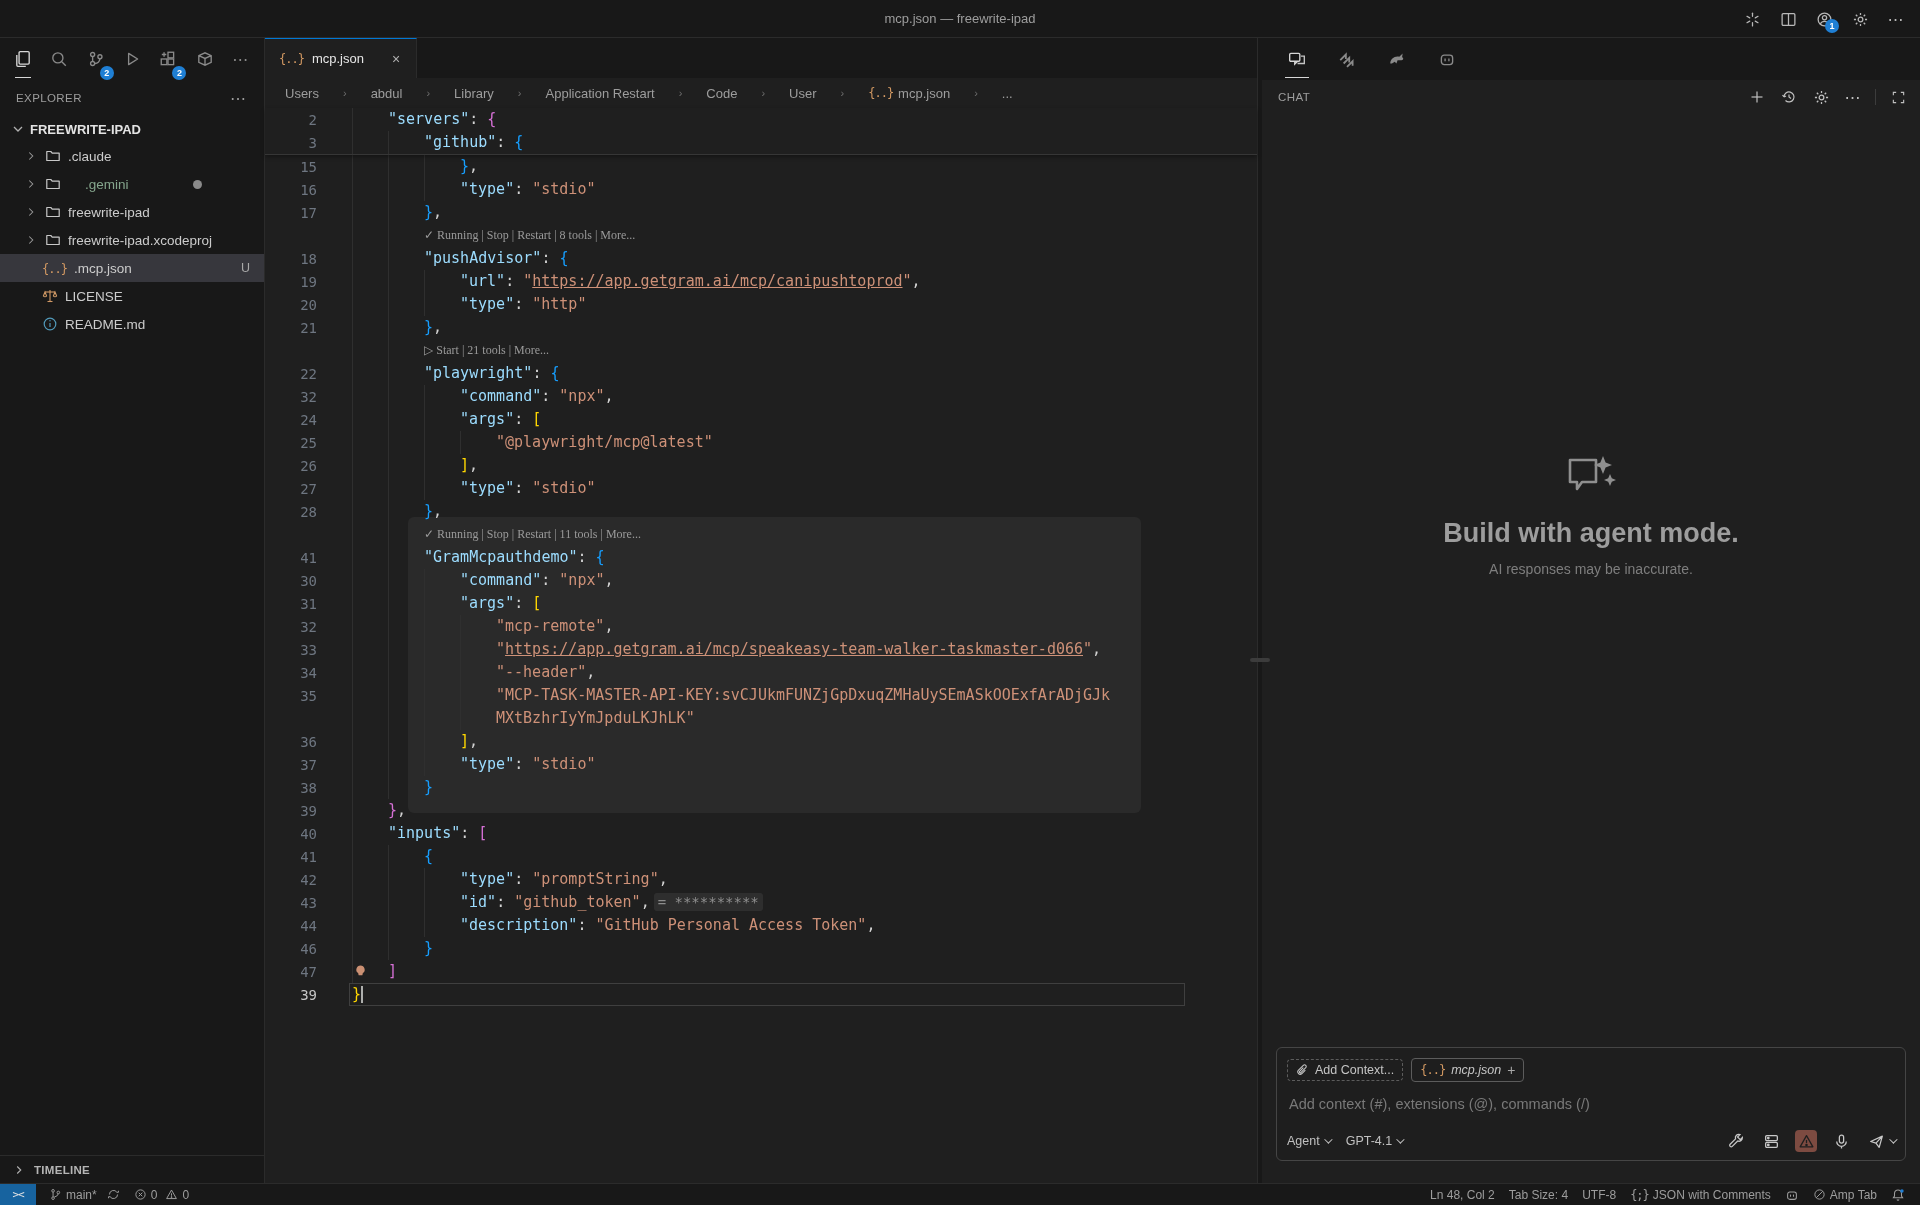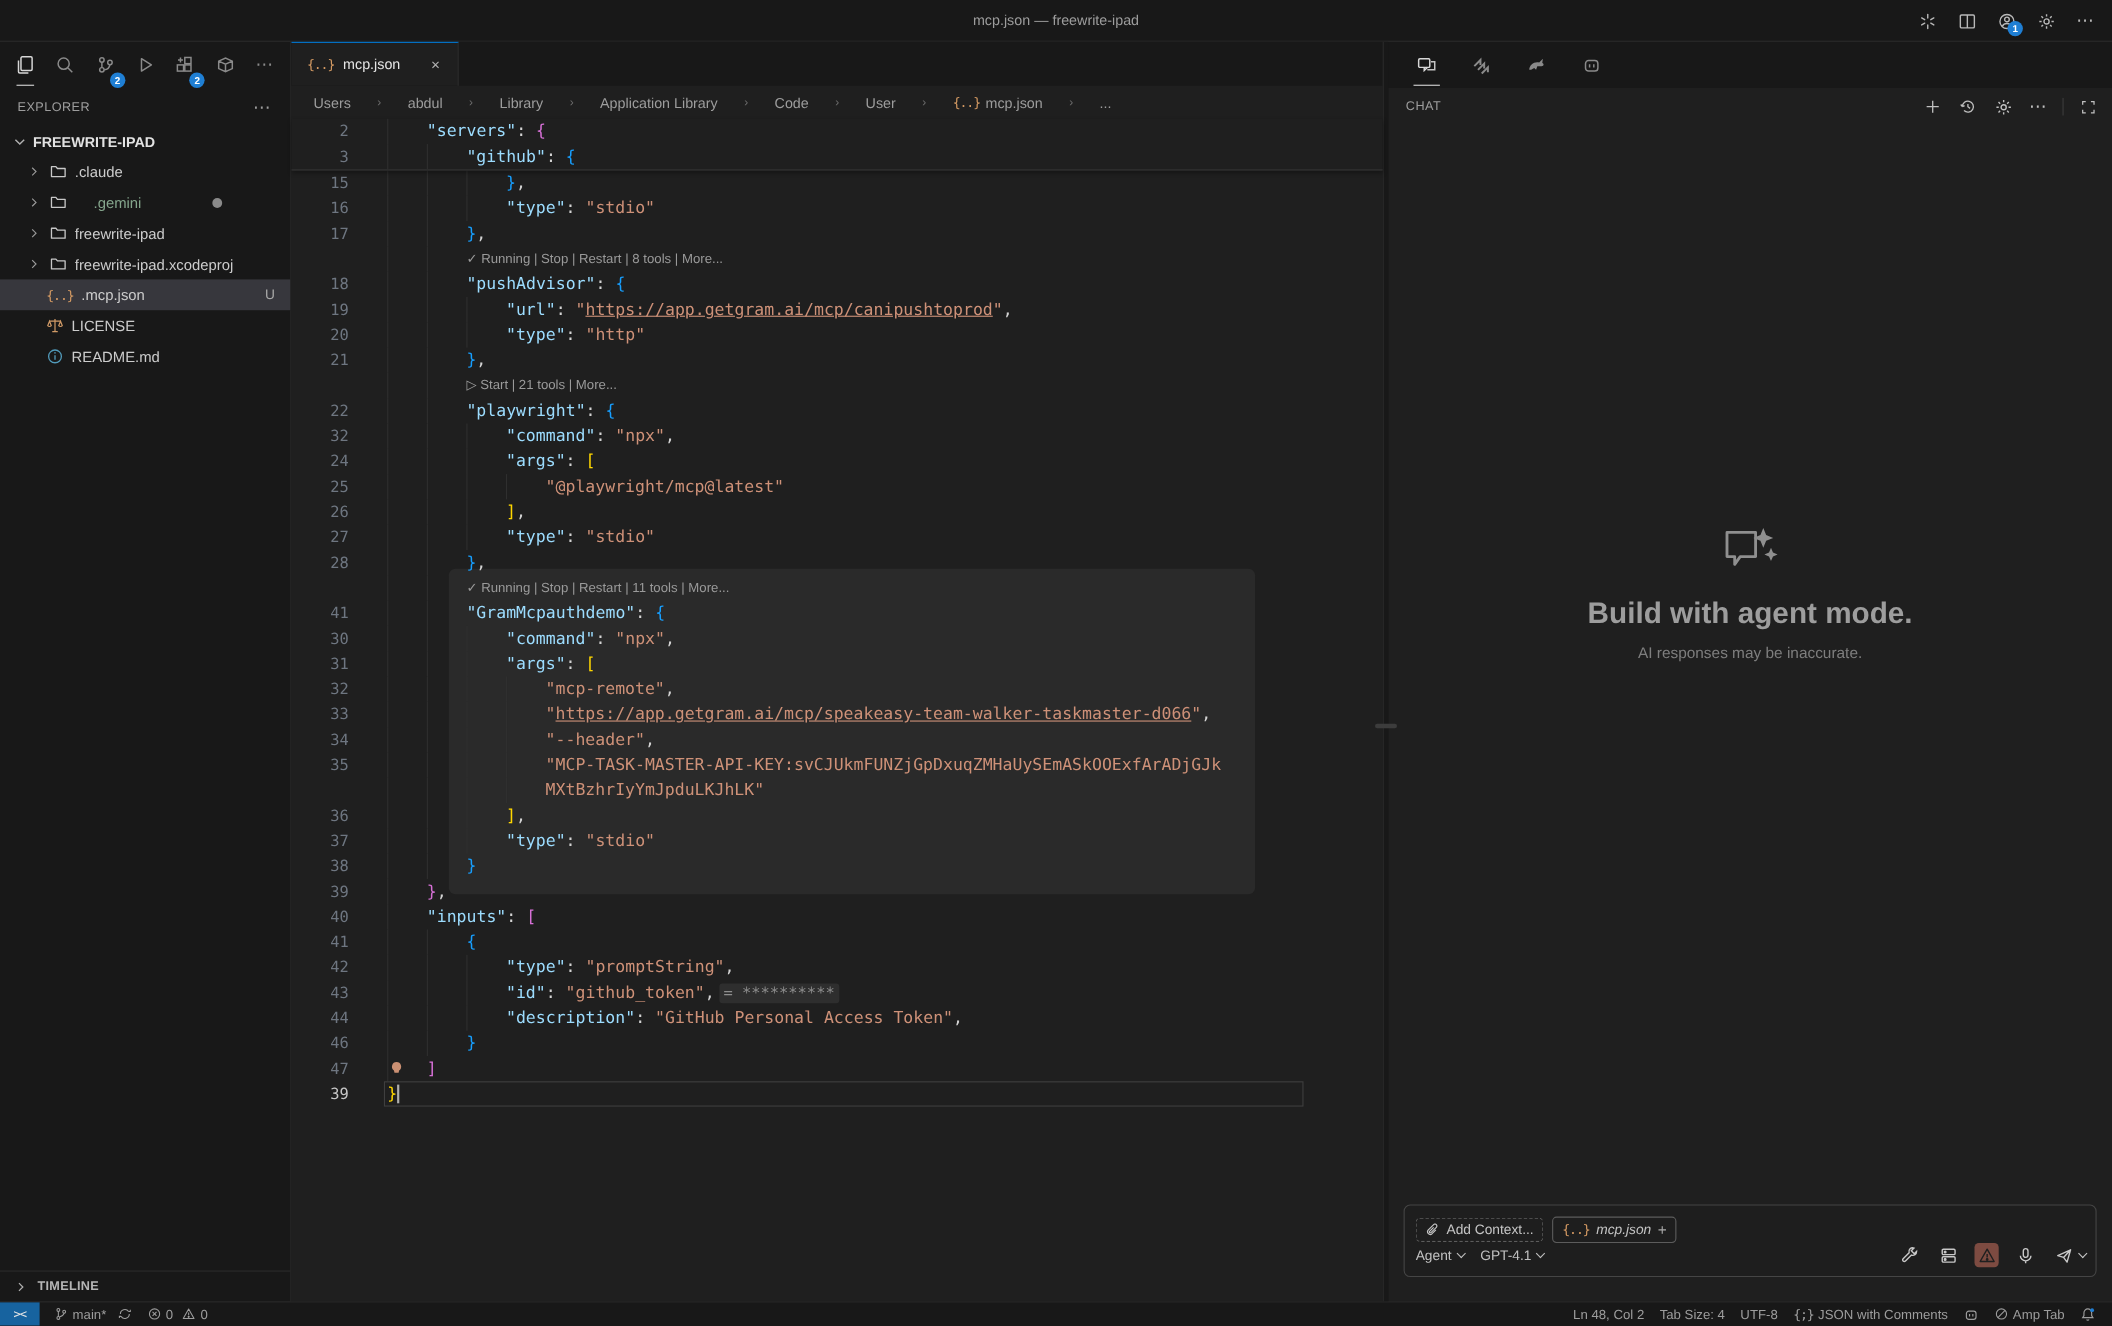--- a/index.html
+++ b/index.html
@@ -52,21 +52,21 @@
   .bc-item { cursor:pointer; display:flex; align-items:center; gap:5px; }
 
   
   .code-font { font-family:"DejaVu Sans Mono", monospace; font-size:15px; }
   .sticky { flex:none; background:#1f1f1f; border-bottom:1px solid #363636; box-shadow:0 2px 4px rgba(0,0,0,.35); position:relative; z-index:5; }
   .code-rows { position:relative; flex:1; overflow:hidden; }
   .crow { height:23px; display:flex; align-items:center; position:relative; white-space:pre; }
   .crow .ln { width:64px; flex:none; text-align:right; padding-right:12px; color:#6e7681; font-size:14px;
     font-family:"DejaVu Sans Mono", monospace; position:relative; z-index:2; }
   .crow .ccontent { position:relative; z-index:2; height:23px; line-height:23px; }
-  .crow.lens .ccontent { font-family:Liberation Sans, sans-serif; font-size:12px; color:#9a9a9a; cursor:pointer; }
+  .crow.lens .ccontent { font-family:Liberation Serif, serif; font-size:12px; color:#9a9a9a; cursor:pointer; }
   .guide { position:absolute; top:0; bottom:0; width:1px; background:#2f2f2f; z-index:1; }
   .tk-key { color:#9cdcfe; } .tk-punc { color:#d4d4d4; } .tk-str { color:#ce9178; }
   .tk-link { text-decoration:underline; cursor:pointer; } .tk-kw { color:#569cd6; }
   .tk-by { color:#ffd700; } .tk-bm { color:#d670d6; } .tk-bb { color:#179fff; }
   .tk-hint { color:#8e8e8e; background:rgba(255,255,255,.07); border-radius:3px; padding:1px 4px; margin-left:4px; font-size:14px; }
   .box-overlay { position:absolute; left:143px; width:733px; background:#2a2a2a; border-radius:6px; z-index:0; }
   .curline { position:absolute; left:84px; right:72px; top:0; bottom:0; border:1px solid #3f3f3f; z-index:1; }
   .cursor-bar { display:inline-block; width:1.5px; height:17px; background:#aeafad; vertical-align:middle; margin-left:0px; }
   .bulb { position:absolute; left:88px; top:4px; z-index:3; color:#cb9073; }
   .ln-active { color:#c6c6c6 !important; }
@@ -328,21 +328,21 @@
           <span class="sep">›</span>
           <span class="bc-item">
             <span>abdul</span>
           </span>
           <span class="sep">›</span>
           <span class="bc-item">
             <span>Library</span>
           </span>
           <span class="sep">›</span>
           <span class="bc-item">
-            <span>Application Library</span>
+            <span>Application Restart</span>
           </span>
           <span class="sep">›</span>
           <span class="bc-item">
             <span>Code</span>
           </span>
           <span class="sep">›</span>
           <span class="bc-item">
             <span>User</span>
           </span>
           <span class="sep">›</span>
@@ -491,20 +491,21 @@
                   </svg>
                 </span>
               <span>Add Context...</span>
             </div>
             <div class="chip solid">
               <span class="json-glyph">{..}</span>
               <span class="it">mcp.json</span>
               <span class="plus">+</span>
             </div>
           </div>
+          <div class="chat-placeholder">Add context (#), extensions (@), commands (/)</div>
           <div class="input-bottom">
             <div class="mode-sel">
               <span>Agent</span>
                 <span class="chev-d"></span>
             </div>
             <div class="mode-sel">
               <span>GPT-4.1</span>
                 <span class="chev-d"></span>
             </div>
             <div class="input-actions" id="input-actions">

